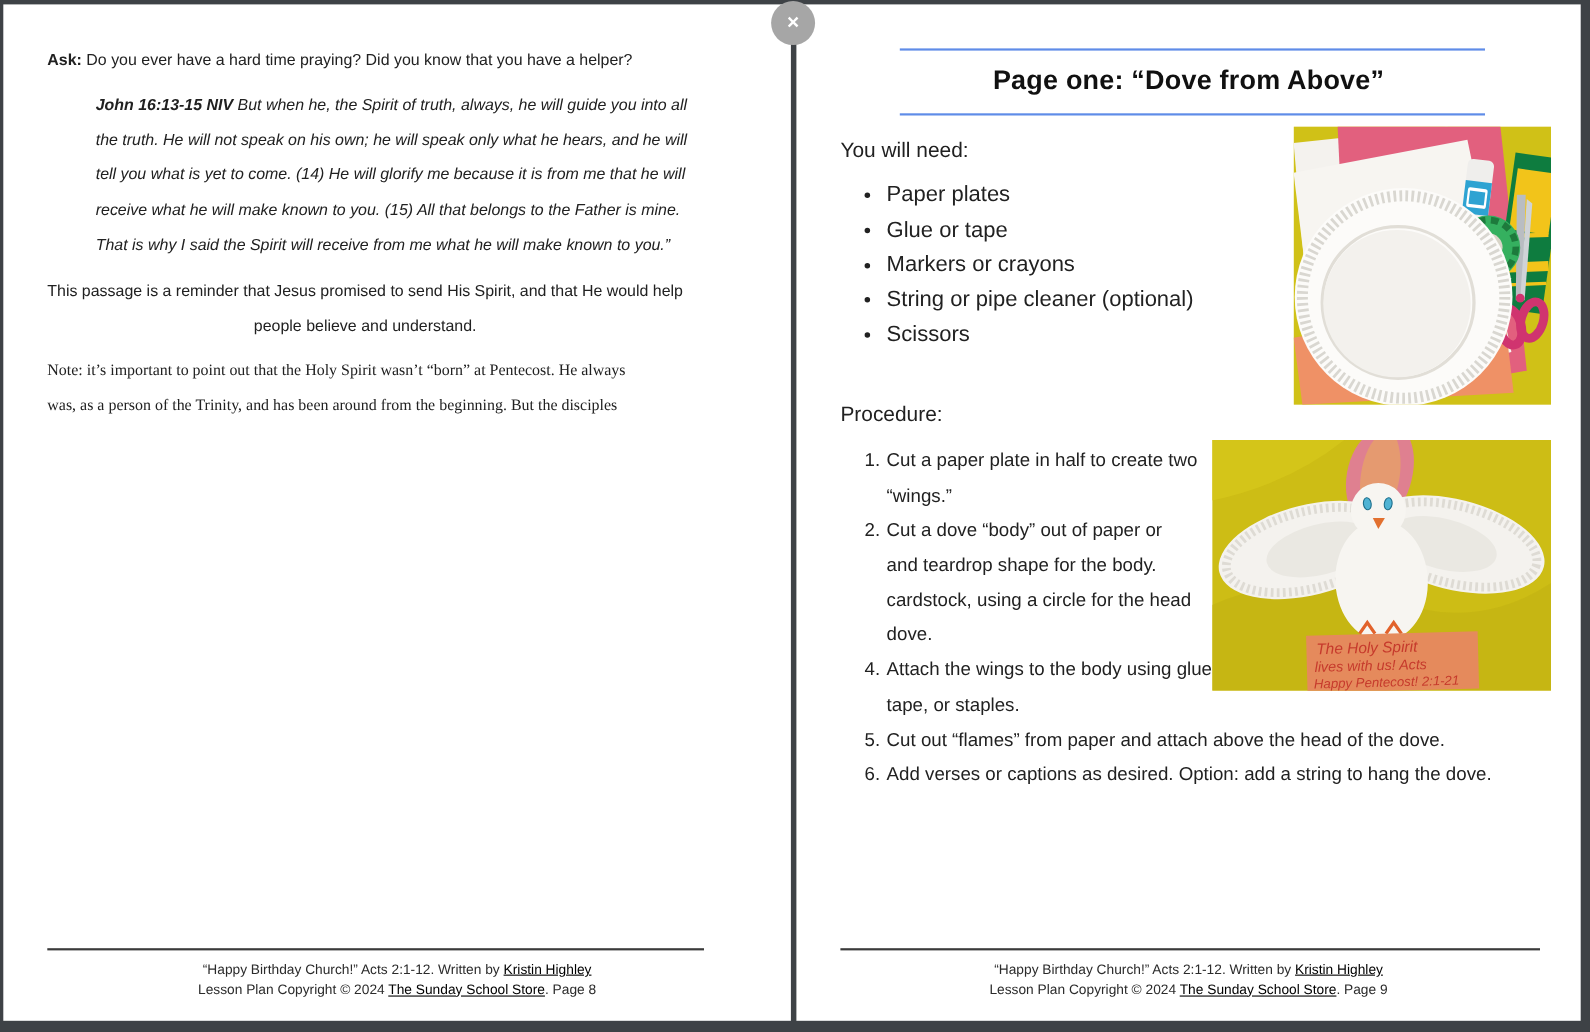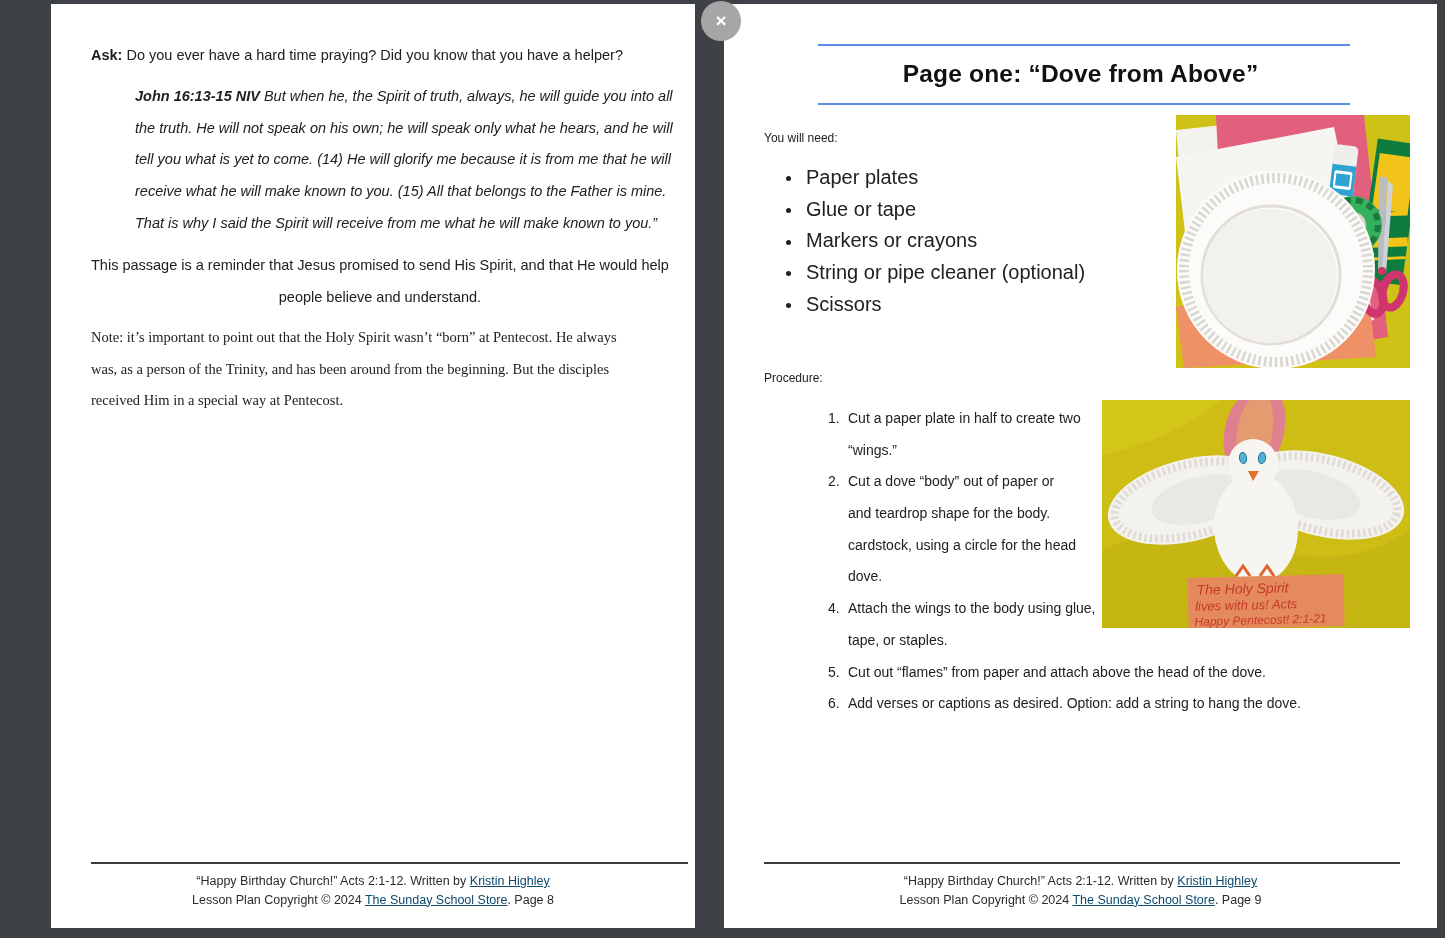--- a/index.html
+++ b/index.html
@@ -3,42 +3,42 @@
 <meta charset="utf-8">
 <style>
   html,body{margin:0;padding:0;}
   body{
     width:1445px;height:938px;position:relative;overflow:hidden;
     background:#3e4246;
     font-family:"Liberation Sans", sans-serif;
     color:#212121;
   }
   .page{position:absolute;top:4px;height:924px;background:#ffffff;}
-  .page-left{left:3px;width:644px;margin-left:48px;}
+  .page-left{left:3px;width:716px;}
   .page-right{left:724px;width:713px;}
   .abs{position:absolute;}
   .line{height:31.7px;line-height:31.7px;white-space:nowrap;font-size:14.5px;}
   .b{font-weight:bold;}
   .i{font-style:italic;}
   .bi{font-weight:bold;font-style:italic;}
   .title{
     position:absolute;top:56px;left:0;width:713px;margin:0;
     text-align:center;font-size:24.5px;font-weight:bold;color:#111;
     letter-spacing:.2px;
   }
   .rule-blue{position:absolute;height:0;border-top:2px solid #5f8ce8;}
-  .label{font-size:12px;height:32px;line-height:32px;white-space:nowrap;}
+  .label{font-size:19px;height:32px;line-height:32px;white-space:nowrap;}
   .bline{height:31.7px;line-height:31.7px;font-size:20px;white-space:nowrap;}
   .dot{display:inline-block;width:5px;height:5px;border-radius:50%;background:#212121;margin-right:15px;vertical-align:middle;}
-  .sline{height:31.7px;line-height:31.7px;font-size:14px;white-space:nowrap;margin-left:42px;}
+  .sline{height:31.7px;line-height:31.7px;font-size:17px;white-space:nowrap;}
   .num{display:inline-block;width:20px;}
   .indent{padding-left:20px;}
   .footer-rule{position:absolute;height:0;border-top:2px solid #3a3a3a;}
   .footer{position:absolute;left:0;width:100%;text-align:center;font-size:12.5px;line-height:18.5px;color:#2b2b2b;}
-  .link{color:#0c4a6e;text-decoration:underline;cursor:pointer;}
+  .link{color:#000000;text-decoration:underline;cursor:pointer;}
   .close-btn{
     position:absolute;left:701px;top:1px;width:40px;height:40px;border-radius:50%;
     background:#a6a6a6;z-index:10;display:flex;align-items:center;justify-content:center;
     color:#ffffff;font-size:19px;font-weight:bold;cursor:pointer;user-select:none;
   }
   .photo{position:absolute;display:block;}
   svg text{font-family:"Liberation Sans", sans-serif;}
 </style>
 </head>
 <body>
@@ -58,21 +58,20 @@
   </div>
 
   <div class="abs" style="left:40px;top:246px;text-align:center;">
     <div class="line">This passage is a reminder that Jesus promised to send His Spirit, and that He would help</div>
     <div class="line">people believe and understand.</div>
   </div>
 
   <div class="abs" style="left:40px;top:318px;font-family:Liberation Serif, serif;">
     <div class="line">Note: it’s important to point out that the Holy Spirit wasn’t “born” at Pentecost. He always</div>
     <div class="line">was, as a person of the Trinity, and has been around from the beginning. But the disciples</div>
-    <div class="line">received Him in a special way at Pentecost.</div>
   </div>
 
   <div class="footer-rule" style="left:40px;top:858px;width:597px;"></div>
   <div class="footer" style="top:868px;">
     <div><span>“Happy Birthday Church!” Acts 2:1-12.  Written by </span><a class="link">Kristin Highley</a></div>
     <div><span>Lesson Plan Copyright © 2024 </span><a class="link">The Sunday School Store</a><span>. Page 8</span></div>
   </div>
 </div>
 
 <div class="page page-right">

